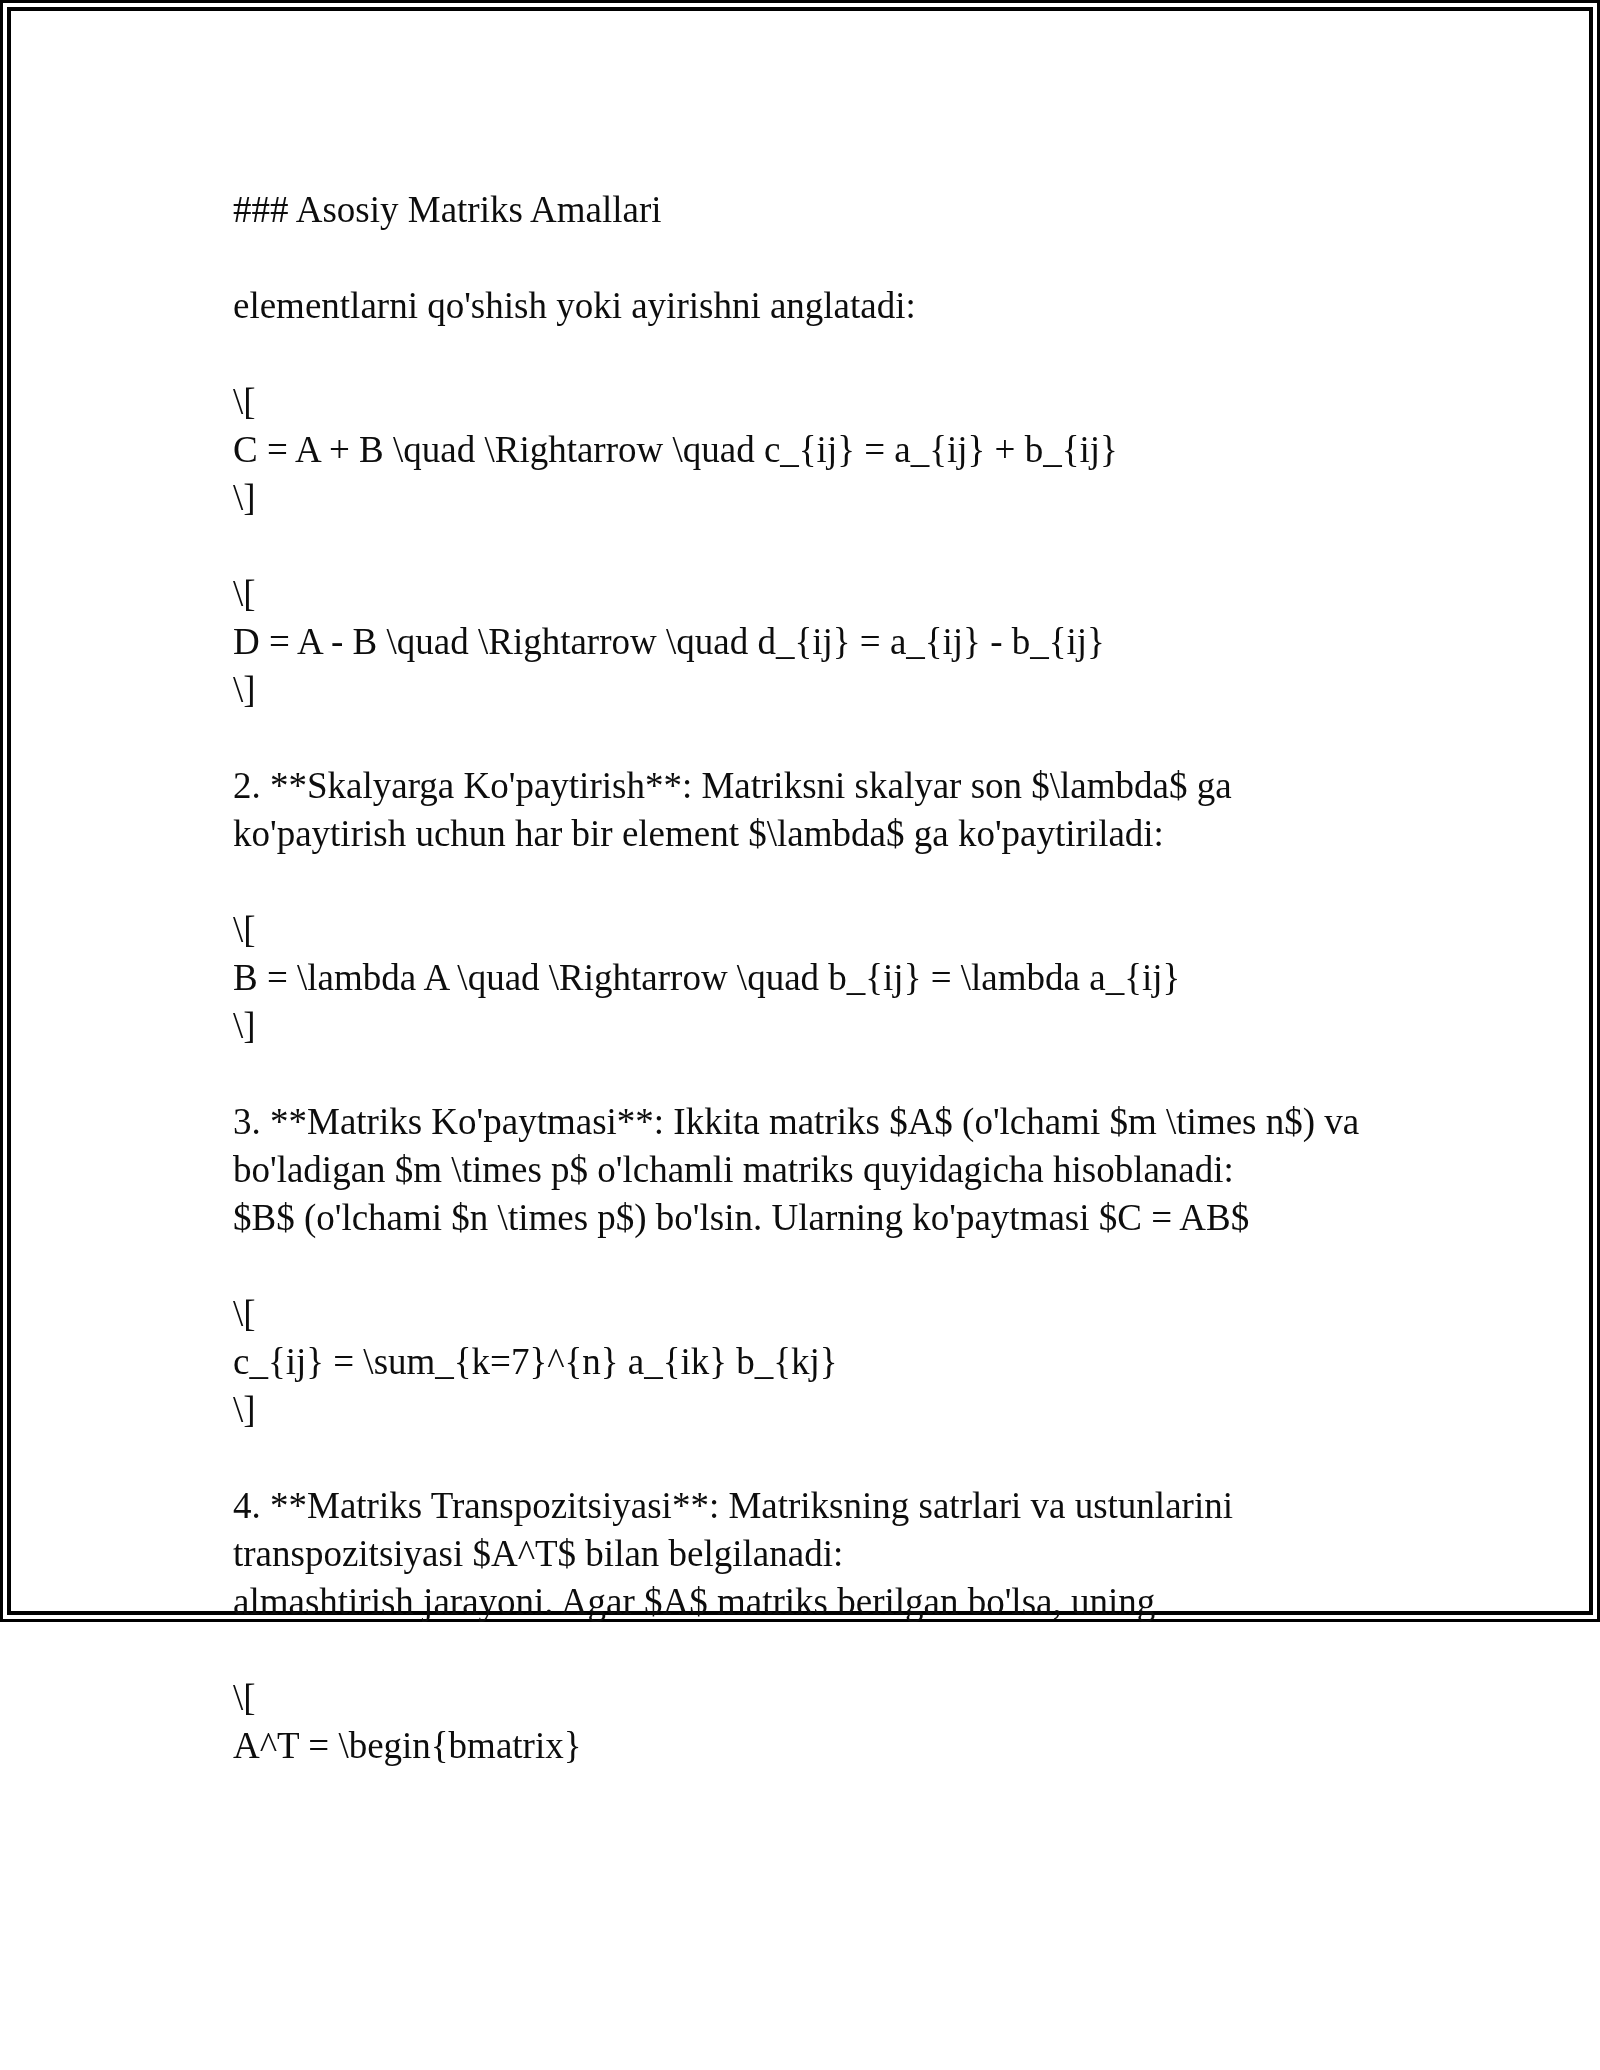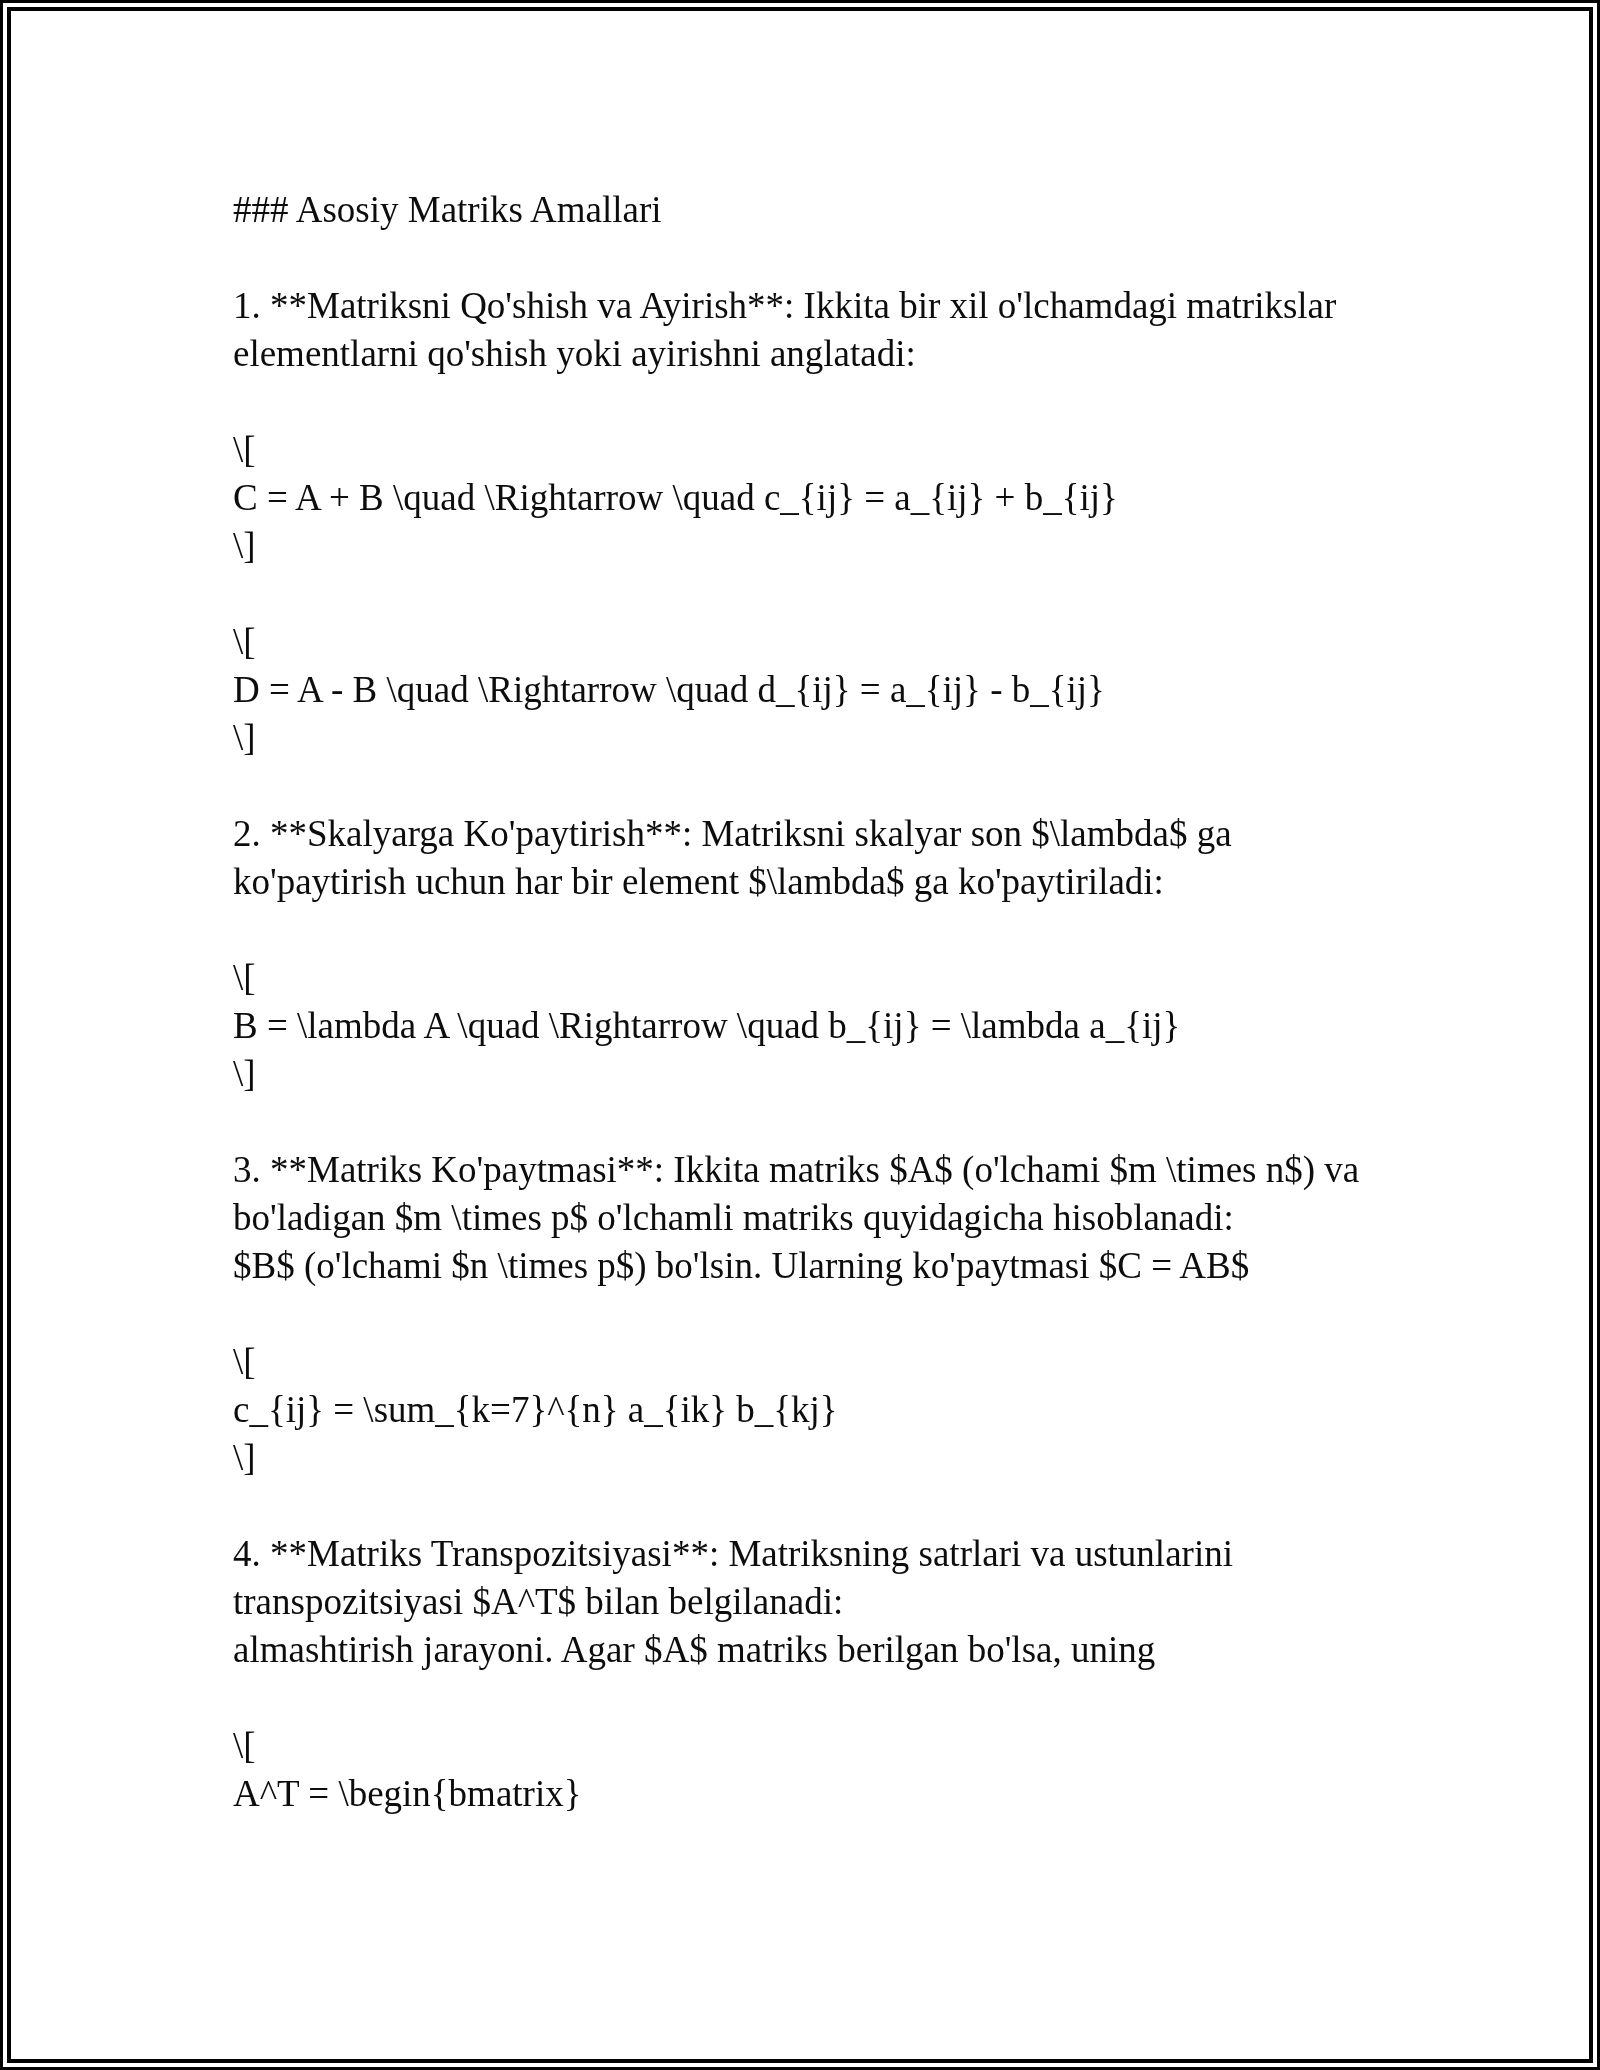--- a/index.html
+++ b/index.html
@@ -10,21 +10,21 @@
   body {
     width: 1600px;
     height: 2070px;
     position: relative;
     font-family: "Liberation Serif", serif;
   }
   .page {
     position: absolute;
     left: 0; top: 0;
     width: 1600px;
-    height: 2070px;
+    height: 1622px;
     background: var(--page-bg, #ffffff);
   }
   
   .frame-outer {
     position: absolute;
     left: 0; top: 0; right: 0; bottom: 0;
     border: 3px solid var(--frame-color, #000000);
     box-sizing: border-box;
   }
   
@@ -51,21 +51,20 @@
 </style>
 </head>
 <body>
 
 <div class="page">
   <div class="frame-inner"></div>
   <div class="frame-outer"></div>
   <div class="doc">
       <div class="line">### Asosiy Matriks Amallari</div>
       <div class="line"></div>
-      <div class="line">1. **Matriksni Qo'shish va Ayirish**: Ikkita bir xil o'lchamdagi matrikslar</div>
       <div class="line">elementlarni qo'shish yoki ayirishni anglatadi:</div>
       <div class="line"></div>
       <div class="line">\[</div>
       <div class="line">C = A + B \quad \Rightarrow \quad c_{ij} = a_{ij} + b_{ij}</div>
       <div class="line">\]</div>
       <div class="line"></div>
       <div class="line">\[</div>
       <div class="line">D = A - B \quad \Rightarrow \quad d_{ij} = a_{ij} - b_{ij}</div>
       <div class="line">\]</div>
       <div class="line"></div>

